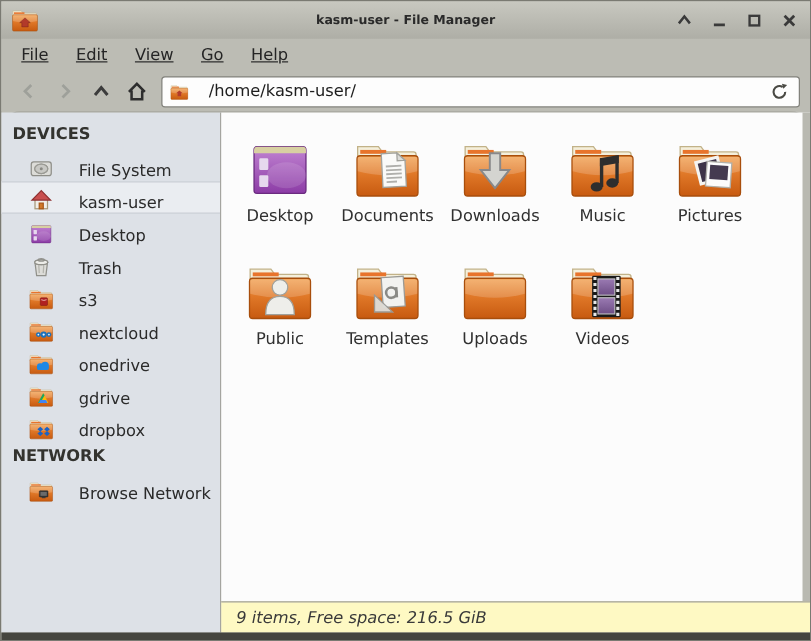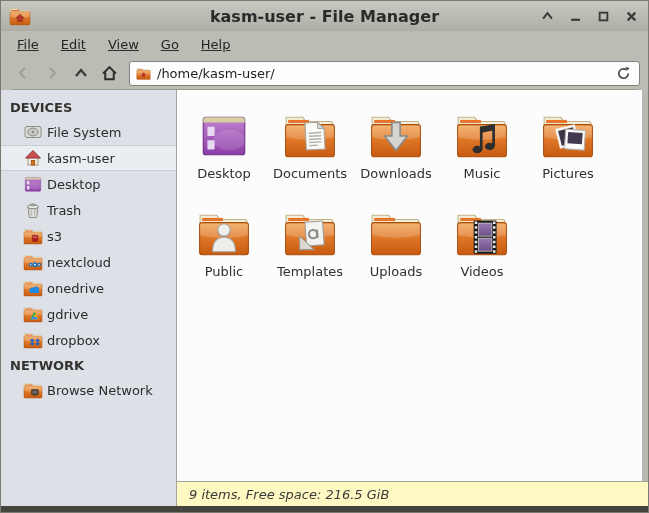--- a/index.html
+++ b/index.html
@@ -7,47 +7,47 @@
   body { font-family:"DejaVu Sans","Liberation Sans",sans-serif; font-size:13px; color:#2e2e2e; }
 
   .window { width:649px; height:513px; display:flex; flex-direction:column;
             border:1px solid #7a7a72; background:#bcbcb4; overflow:hidden; }
 
   
   .titlebar { height:30px; flex:0 0 30px; display:flex; align-items:center;
               background:linear-gradient(#c8c8c0,#aeaea6); padding:0 8px; position:relative; }
   .titlebar .app-icon { width:22px; height:22px; flex:0 0 22px; }
   .title-text { position:absolute; left:0; right:0; text-align:center;
-                font-weight:bold; font-size:16px; color:#2a2a2a; pointer-events:none; }
+                font-weight:bold; font-size:10px; color:#2a2a2a; pointer-events:none; }
   .win-controls { margin-left:auto; display:flex; gap:10px; z-index:2; }
   .win-btn { width:18px; height:18px; display:flex; align-items:center; justify-content:center; }
 
   
   .menubar { height:26px; flex:0 0 26px; display:flex; align-items:center;
              background:#bcbcb4; padding:0 6px; gap:2px;text-decoration:underline; }
   .menu-item { padding:3px 10px; color:#252525; }
 
   
   .toolbar { height:32px; flex:0 0 32px; display:flex; align-items:center;
              background:#bcbcb4; padding:0 8px; gap:2px; }
   .tool-btn { width:27px; height:26px; display:flex; align-items:center; justify-content:center; }
   .pathbar { flex:1; height:25px; margin-left:4px; background:#fdfdfd;
-             border:1px solid #82827c; border-radius:3px; display:flex; align-items:center; padding:0 6px; gap:6px; }
+             border:1px solid #82827c; border-radius:3px; display:flex; align-items:center; padding:0 6px; gap:16px; }
   .pathbar input { flex:1; border:none; outline:none; background:transparent;
                    font:13px "DejaVu Sans","Liberation Sans",sans-serif; color:#1e1e1e; }
   .reload-btn { width:20px; height:20px; display:flex; align-items:center; justify-content:center; }
 
   
   .content { flex:1; display:flex; border-top:1px solid #98988f; min-height:0;border-radius:15px; }
 
   .sidebar { width:176px; flex:0 0 176px; background:#dde1e7; border-right:1px solid #a5a5a0;
              overflow:hidden; padding-top:5px; }
   .side-header { height:24px; display:flex; align-items:center; padding-left:9px;
                  font-weight:bold; color:#33332f; }
-  .side-item { height:26px; display:flex; align-items:center; padding-left:22px; gap:4px; color:#2b2b2b; }
+  .side-item { height:26px; display:flex; align-items:flex-end; padding-left:22px; gap:20px; color:#2b2b2b; }
   .side-item.selected { background:#eaedf1; border-top:1px solid #c9ced5; border-bottom:1px solid #c9ced5; height:26px; }
   .side-item .sicon { width:20px; height:20px; flex:0 0 20px; }
 
   .main-col { flex:1; display:flex; flex-direction:column; min-width:0; }
   .icon-view { flex:1; background:#fcfcfc; border-right:6px solid #b9b9b1;
                padding:12px 0 0 4px; display:flex; flex-wrap:wrap; align-content:flex-start; }
   .cell { width:86px; height:98px; display:flex; flex-direction:column; align-items:center; padding-top:6px; }
   .cell .ic { width:54px; height:54px; }
   .cell .lbl { margin-top:4px; color:#303030; text-align:center; }
 

